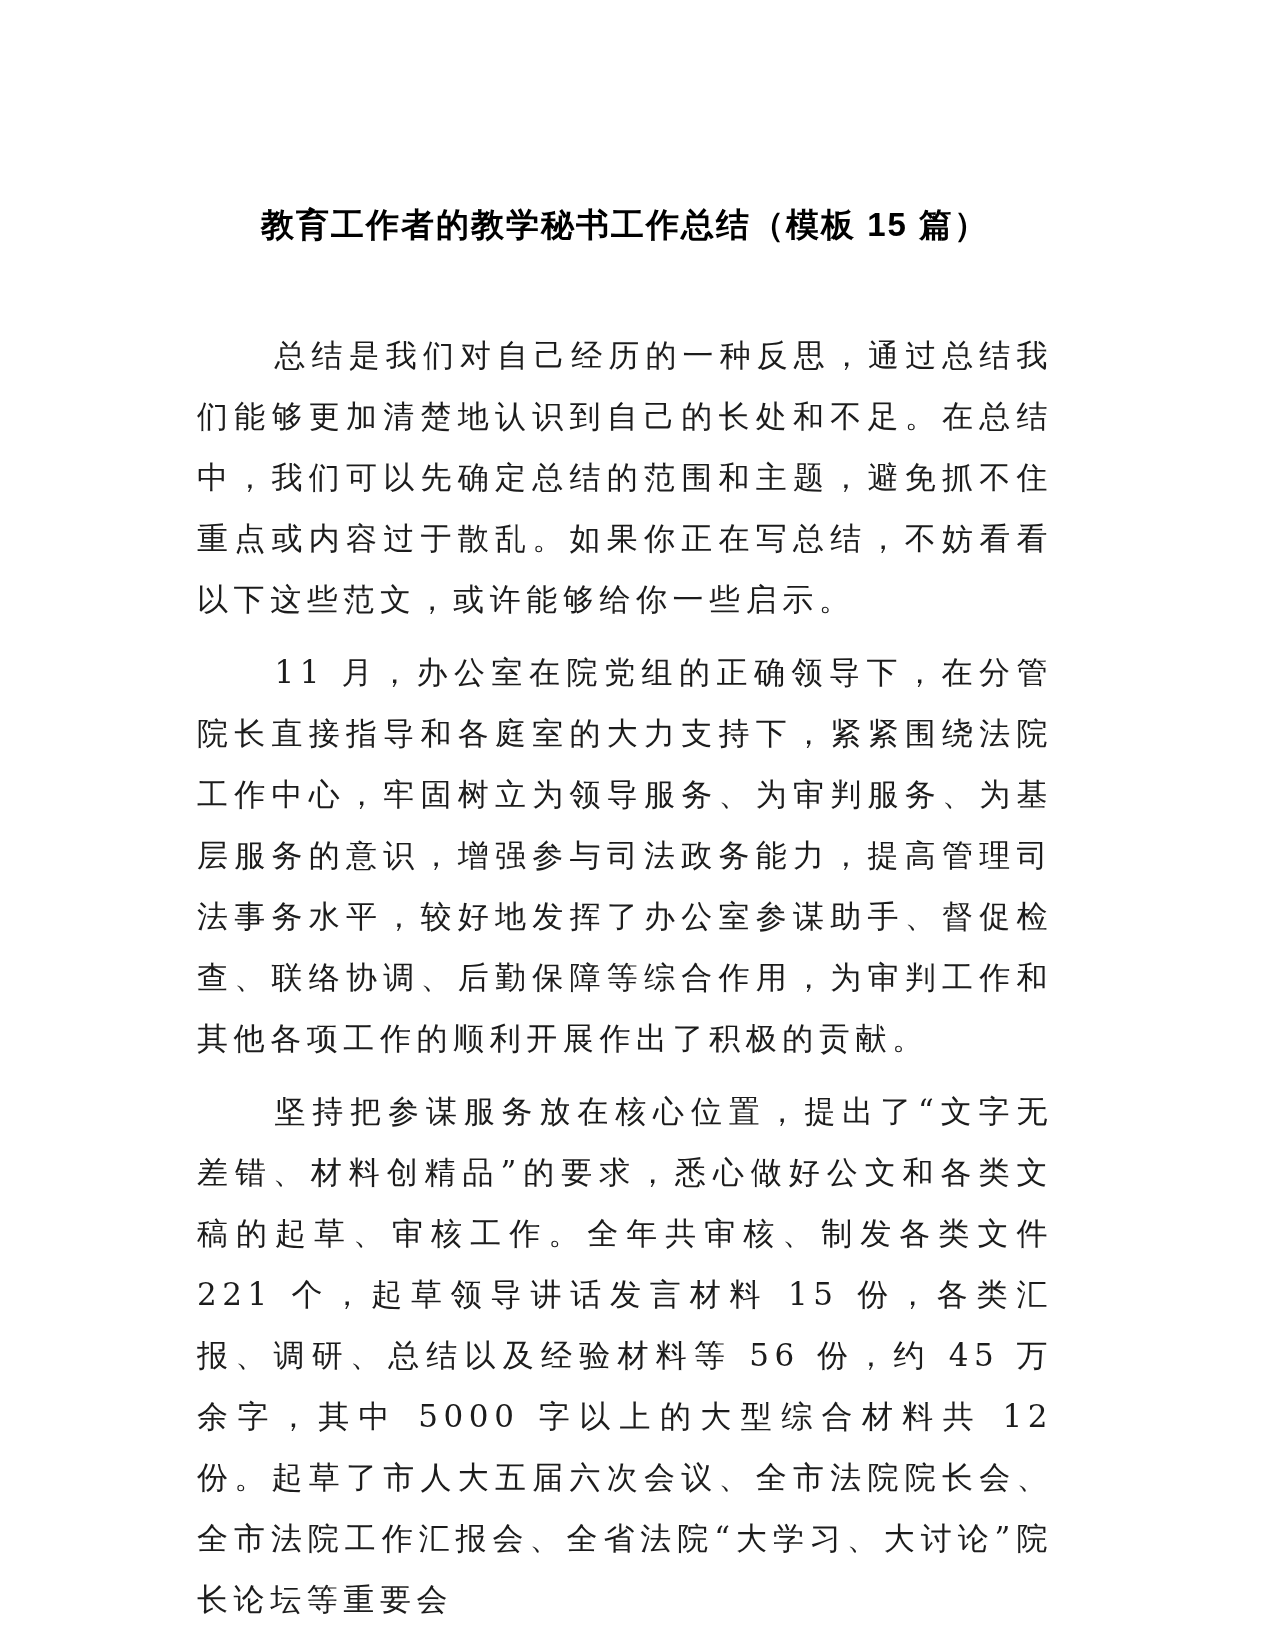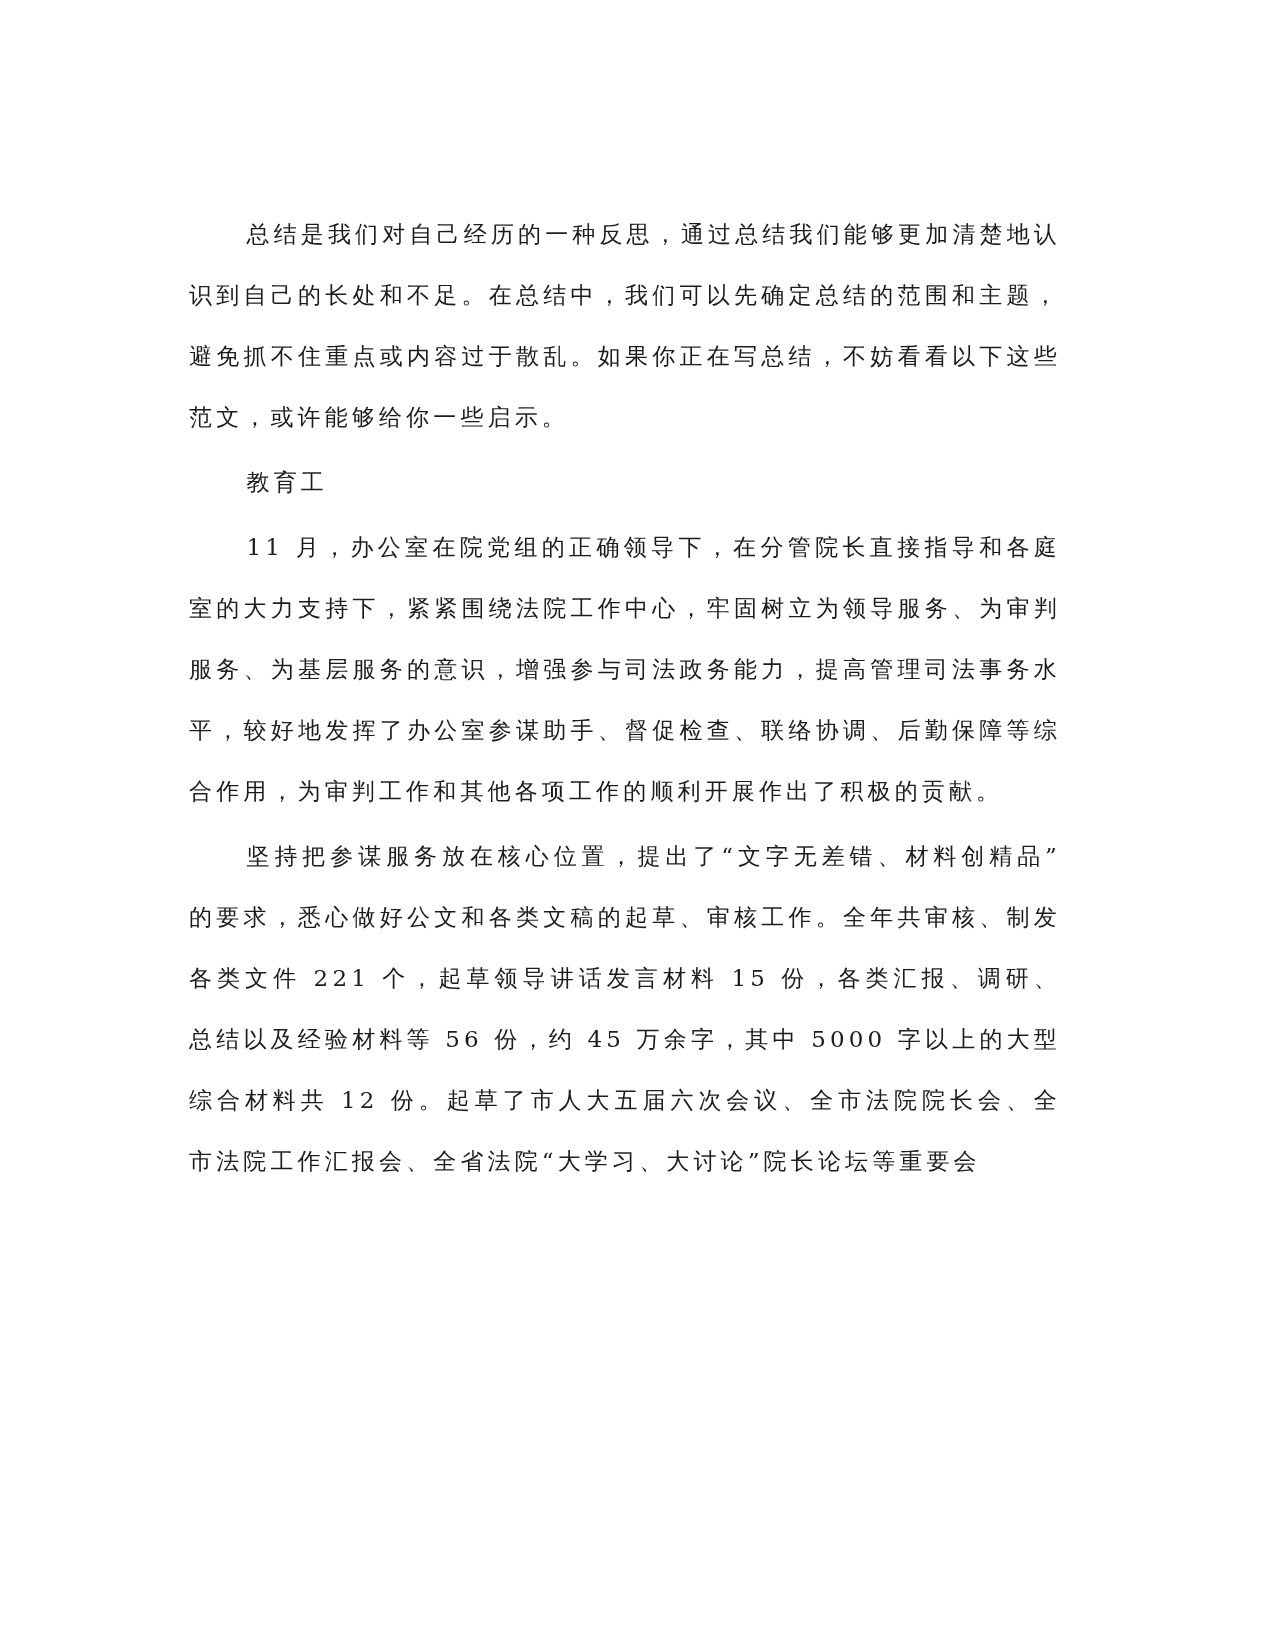--- a/index.html
+++ b/index.html
@@ -23,34 +23,34 @@
     font-family: "Liberation Sans", sans-serif;
     font-weight: 700;
     font-size: 33px;
     line-height: 50px;
     letter-spacing: 2px;
     text-align: center;
     color: #000000;
     white-space: nowrap;
   }
   .doc-body p {
-    margin: 4px;
+    margin: 12px;
     font-family: "DejaVu Serif", "Liberation Serif", serif;
-    font-size: 23px;
+    font-size: 31px;
     line-height: 61px;
     letter-spacing: 0.18em;
     text-align: justify;
     text-indent: 2.5em;
     color: #1c1c1c;
   }
 </style>
 </head>
 <body>
 
 <div class="page">
+  <h1 class="doc-title">教育工作者的教学秘书工作总结（模板 15 篇）</h1>
 
   <div class="doc-body">
     <p>总结是我们对自己经历的一种反思，通过总结我们能够更加清楚地认识到自己的长处和不足。在总结中，我们可以先确定总结的范围和主题，避免抓不住重点或内容过于散乱。如果你正在写总结，不妨看看以下这些范文，或许能够给你一些启示。</p>
-    <p>教育工</p>
     <p>11 月，办公室在院党组的正确领导下，在分管院长直接指导和各庭室的大力支持下，紧紧围绕法院工作中心，牢固树立为领导服务、为审判服务、为基层服务的意识，增强参与司法政务能力，提高管理司法事务水平，较好地发挥了办公室参谋助手、督促检查、联络协调、后勤保障等综合作用，为审判工作和其他各项工作的顺利开展作出了积极的贡献。</p>
     <p>坚持把参谋服务放在核心位置，提出了“文字无差错、材料创精品”的要求，悉心做好公文和各类文稿的起草、审核工作。全年共审核、制发各类文件 221 个，起草领导讲话发言材料 15 份，各类汇报、调研、总结以及经验材料等 56 份，约 45 万余字，其中 5000 字以上的大型综合材料共 12 份。起草了市人大五届六次会议、全市法院院长会、全市法院工作汇报会、全省法院“大学习、大讨论”院长论坛等重要会</p>
   </div>
 </div>
 
 </body></html>

